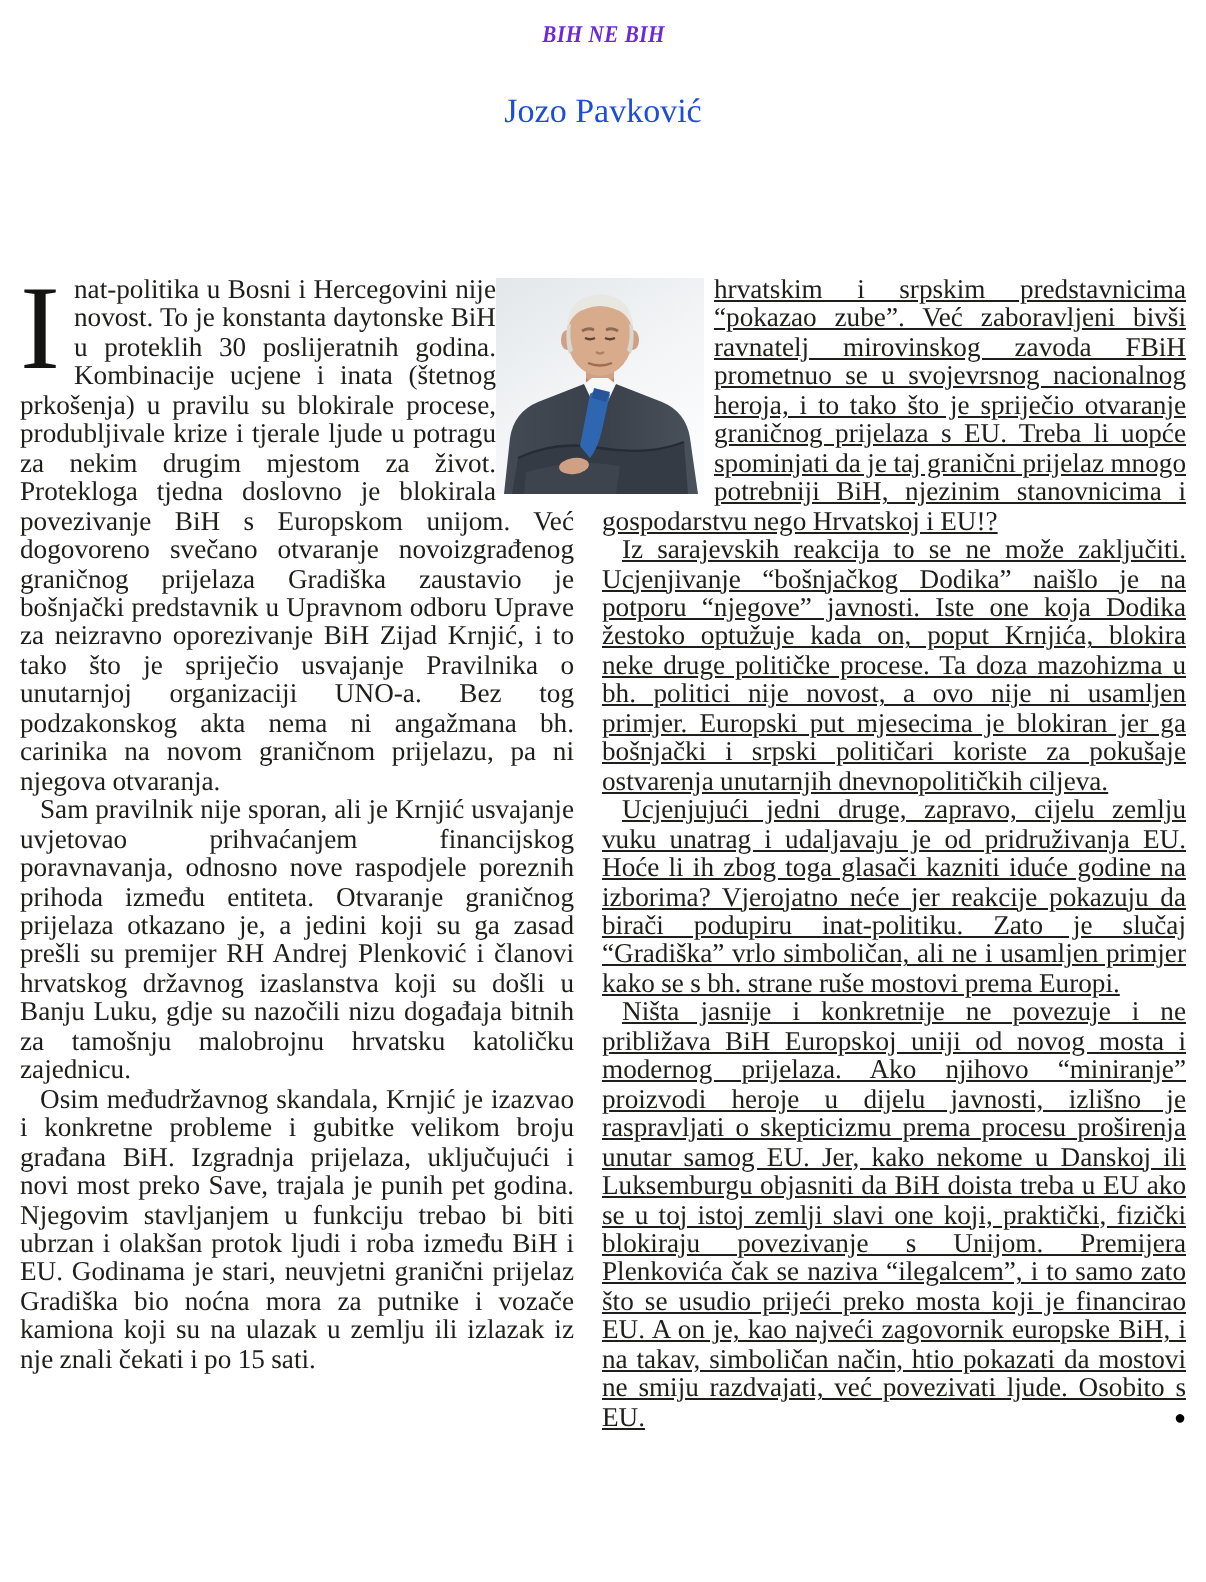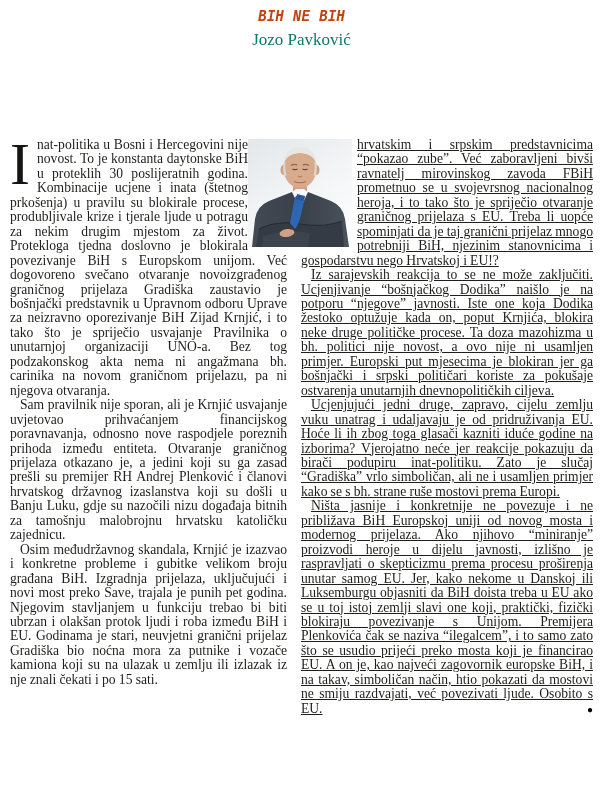--- a/index.html
+++ b/index.html
@@ -4,31 +4,31 @@
 <style>
   html, body { margin:0; padding:0; background:#ffffff; }
   .page {
     position:relative; width:603px; height:791px; background:#ffffff;
     font-family:"Liberation Serif", serif; color:#1e1e1c; overflow:hidden;
     margin:0 auto;
   }
   
   .header { text-align:center; }
   .kicker {
-    margin-top:8px; font-family:Liberation Mono, monospace;
-    font-style:italic; font-weight:700; font-size:16px; line-height:18px;
-    color:#c2410c; letter-spacing:0.3px;
+    margin-top:8px; font-family:Liberation Serif, serif;
+    font-style:italic; font-weight:700; font-size:12px; line-height:18px;
+    color:#6d28d9; letter-spacing:0.3px;
   }
   .kicker > span { display:inline-block; transform:scaleX(0.88); transform-origin:center; white-space:nowrap; }
   .headline {
     margin-top:3px; font-family:"Liberation Sans", sans-serif;
     font-style:italic; font-weight:700; font-size:35px; line-height:29px; color:#050505;
   }
   .hl-line > span { display:inline-block; transform:scaleX(0.78); transform-origin:center; white-space:nowrap; letter-spacing:-0.5px; }
-  .byline { margin-top:4px; font-size:17px; line-height:19px; color:#0f766e;text-align:center; }
+  .byline { margin-top:20px; font-size:17px; line-height:19px; color:#1d4ed8;text-align:center; }
 
   
   .article-body { position:absolute; left:10px; top:138px; width:583px; bottom:6px; }
   .cols { display:flex; align-items:flex-start; gap:14px; }
   .col { text-align:justify; }
   .col-left  { width:277px; }
   .col-right { width:292px; position:relative;text-decoration:underline; }
   .col p {
     margin:0; font-size:13.6px; line-height:14.45px; text-indent:10px;
     text-align:justify; hyphens:auto; -webkit-hyphens:auto; word-spacing:-0.2px;

